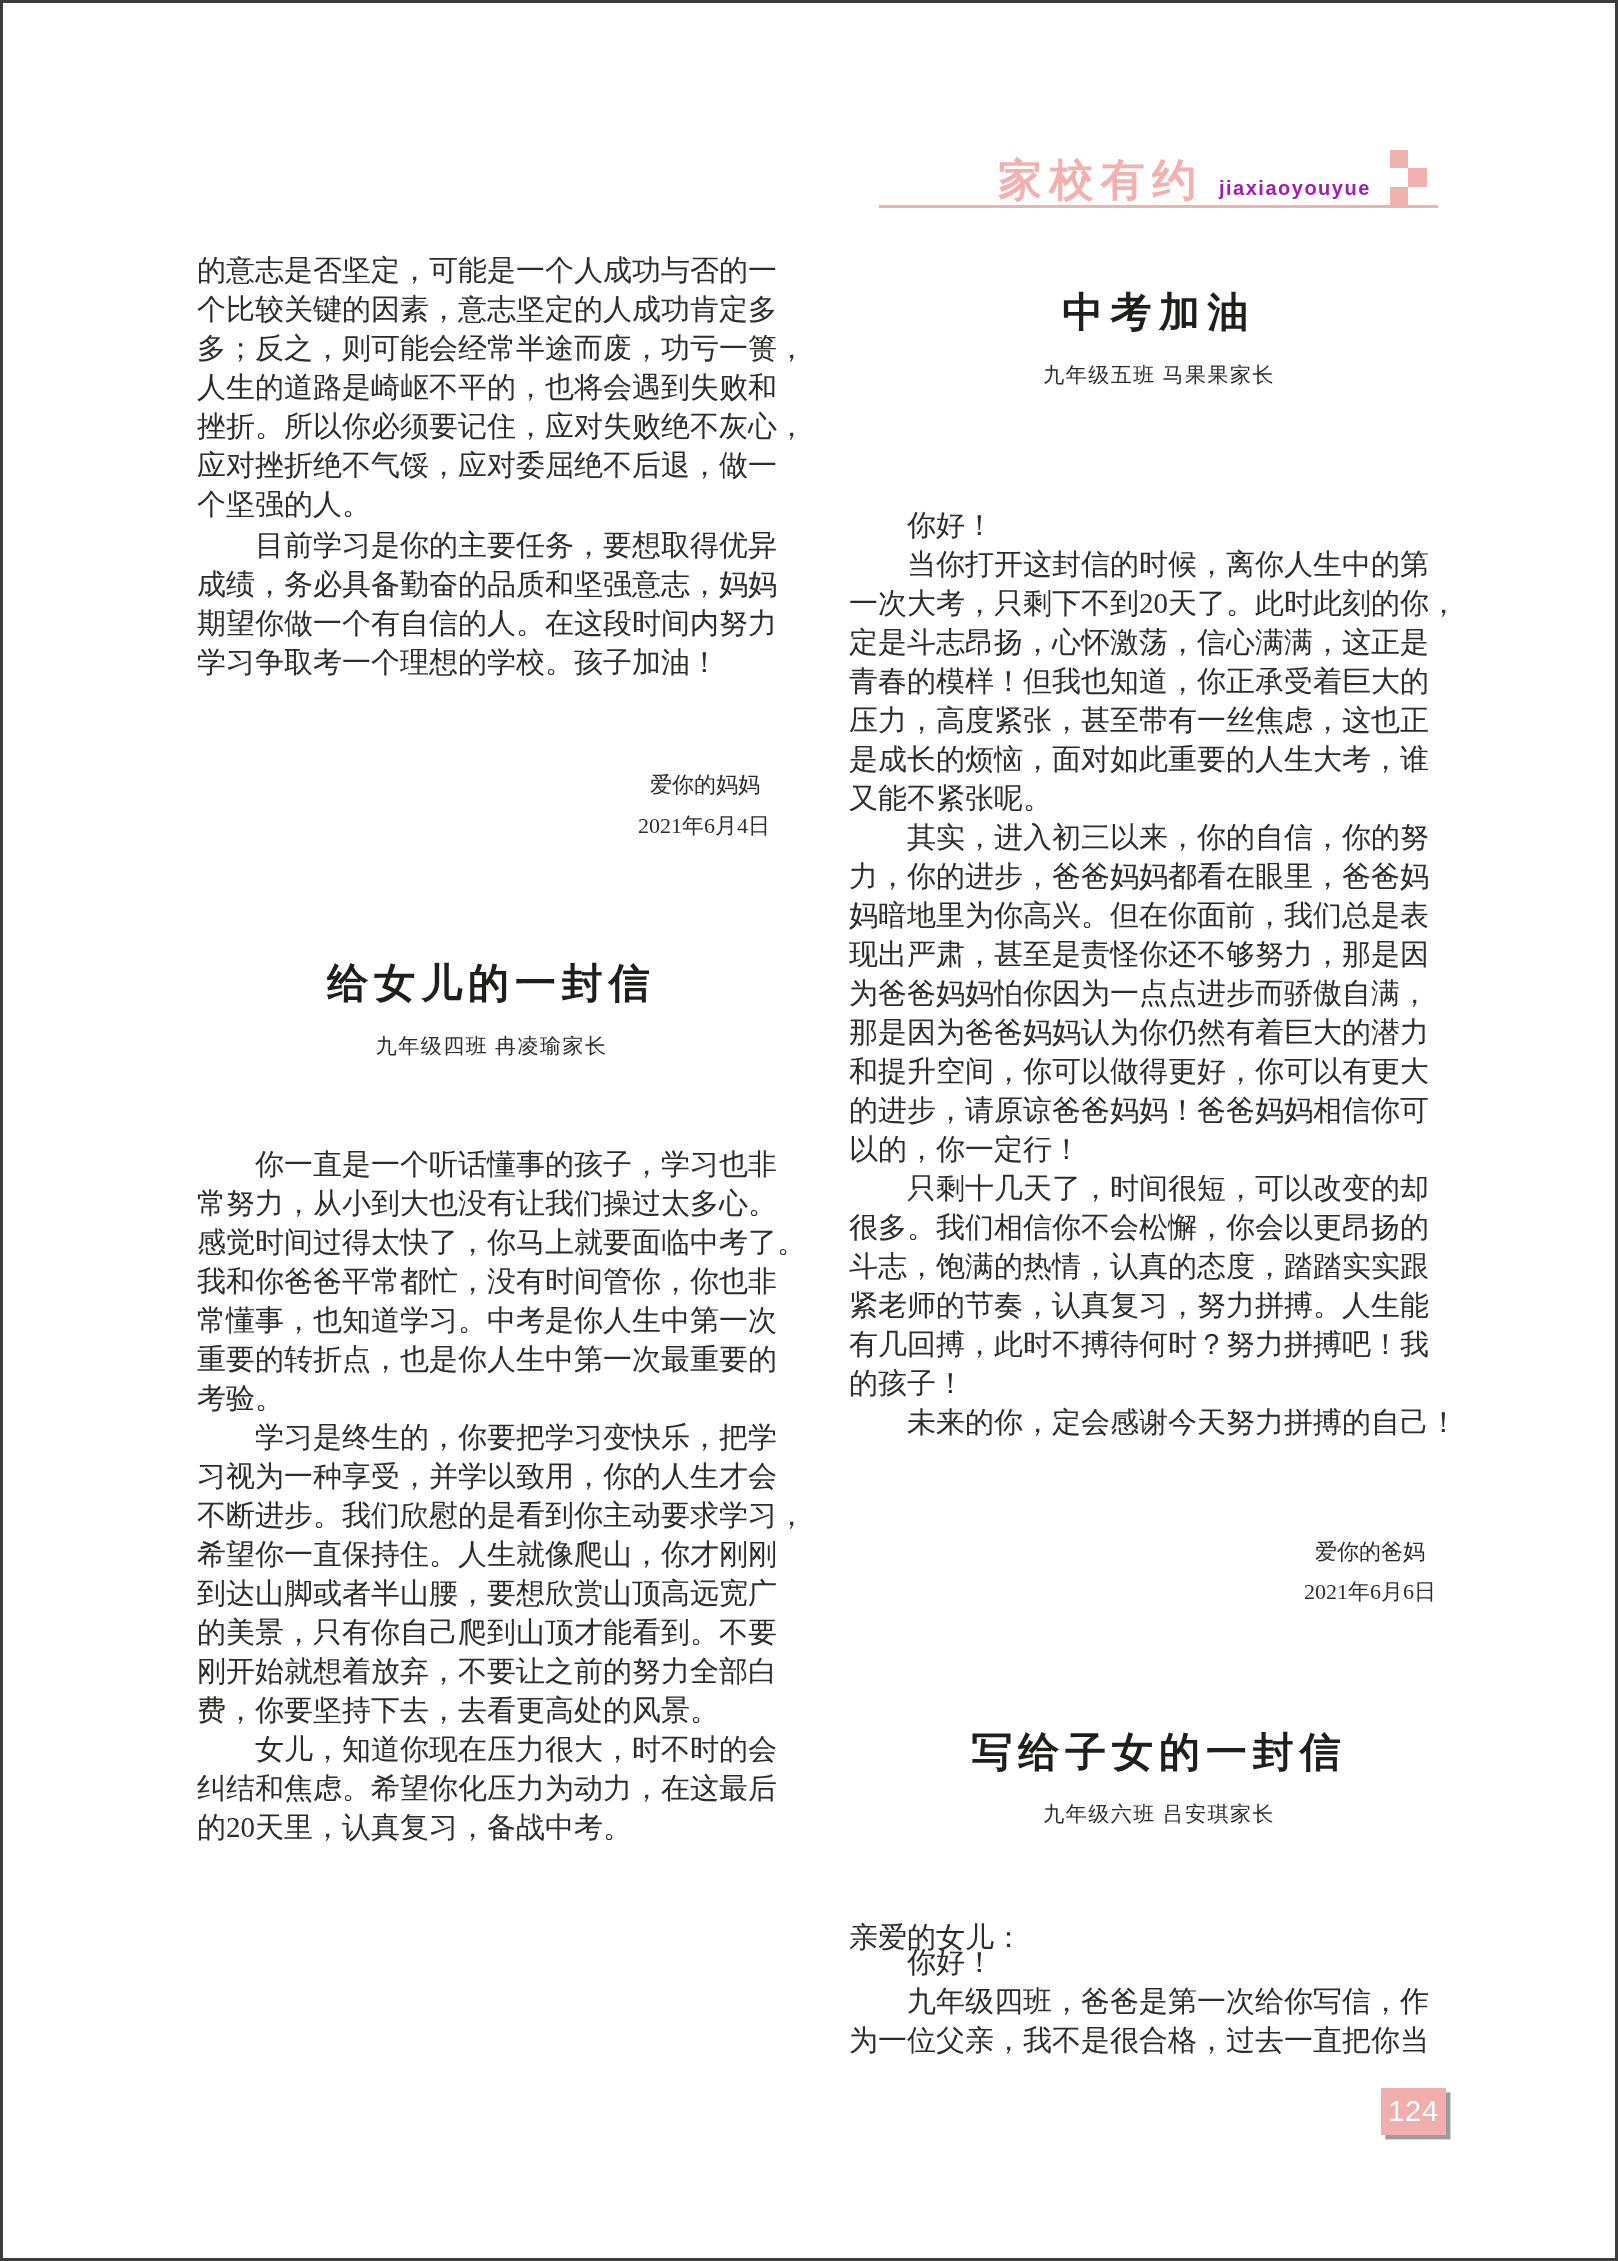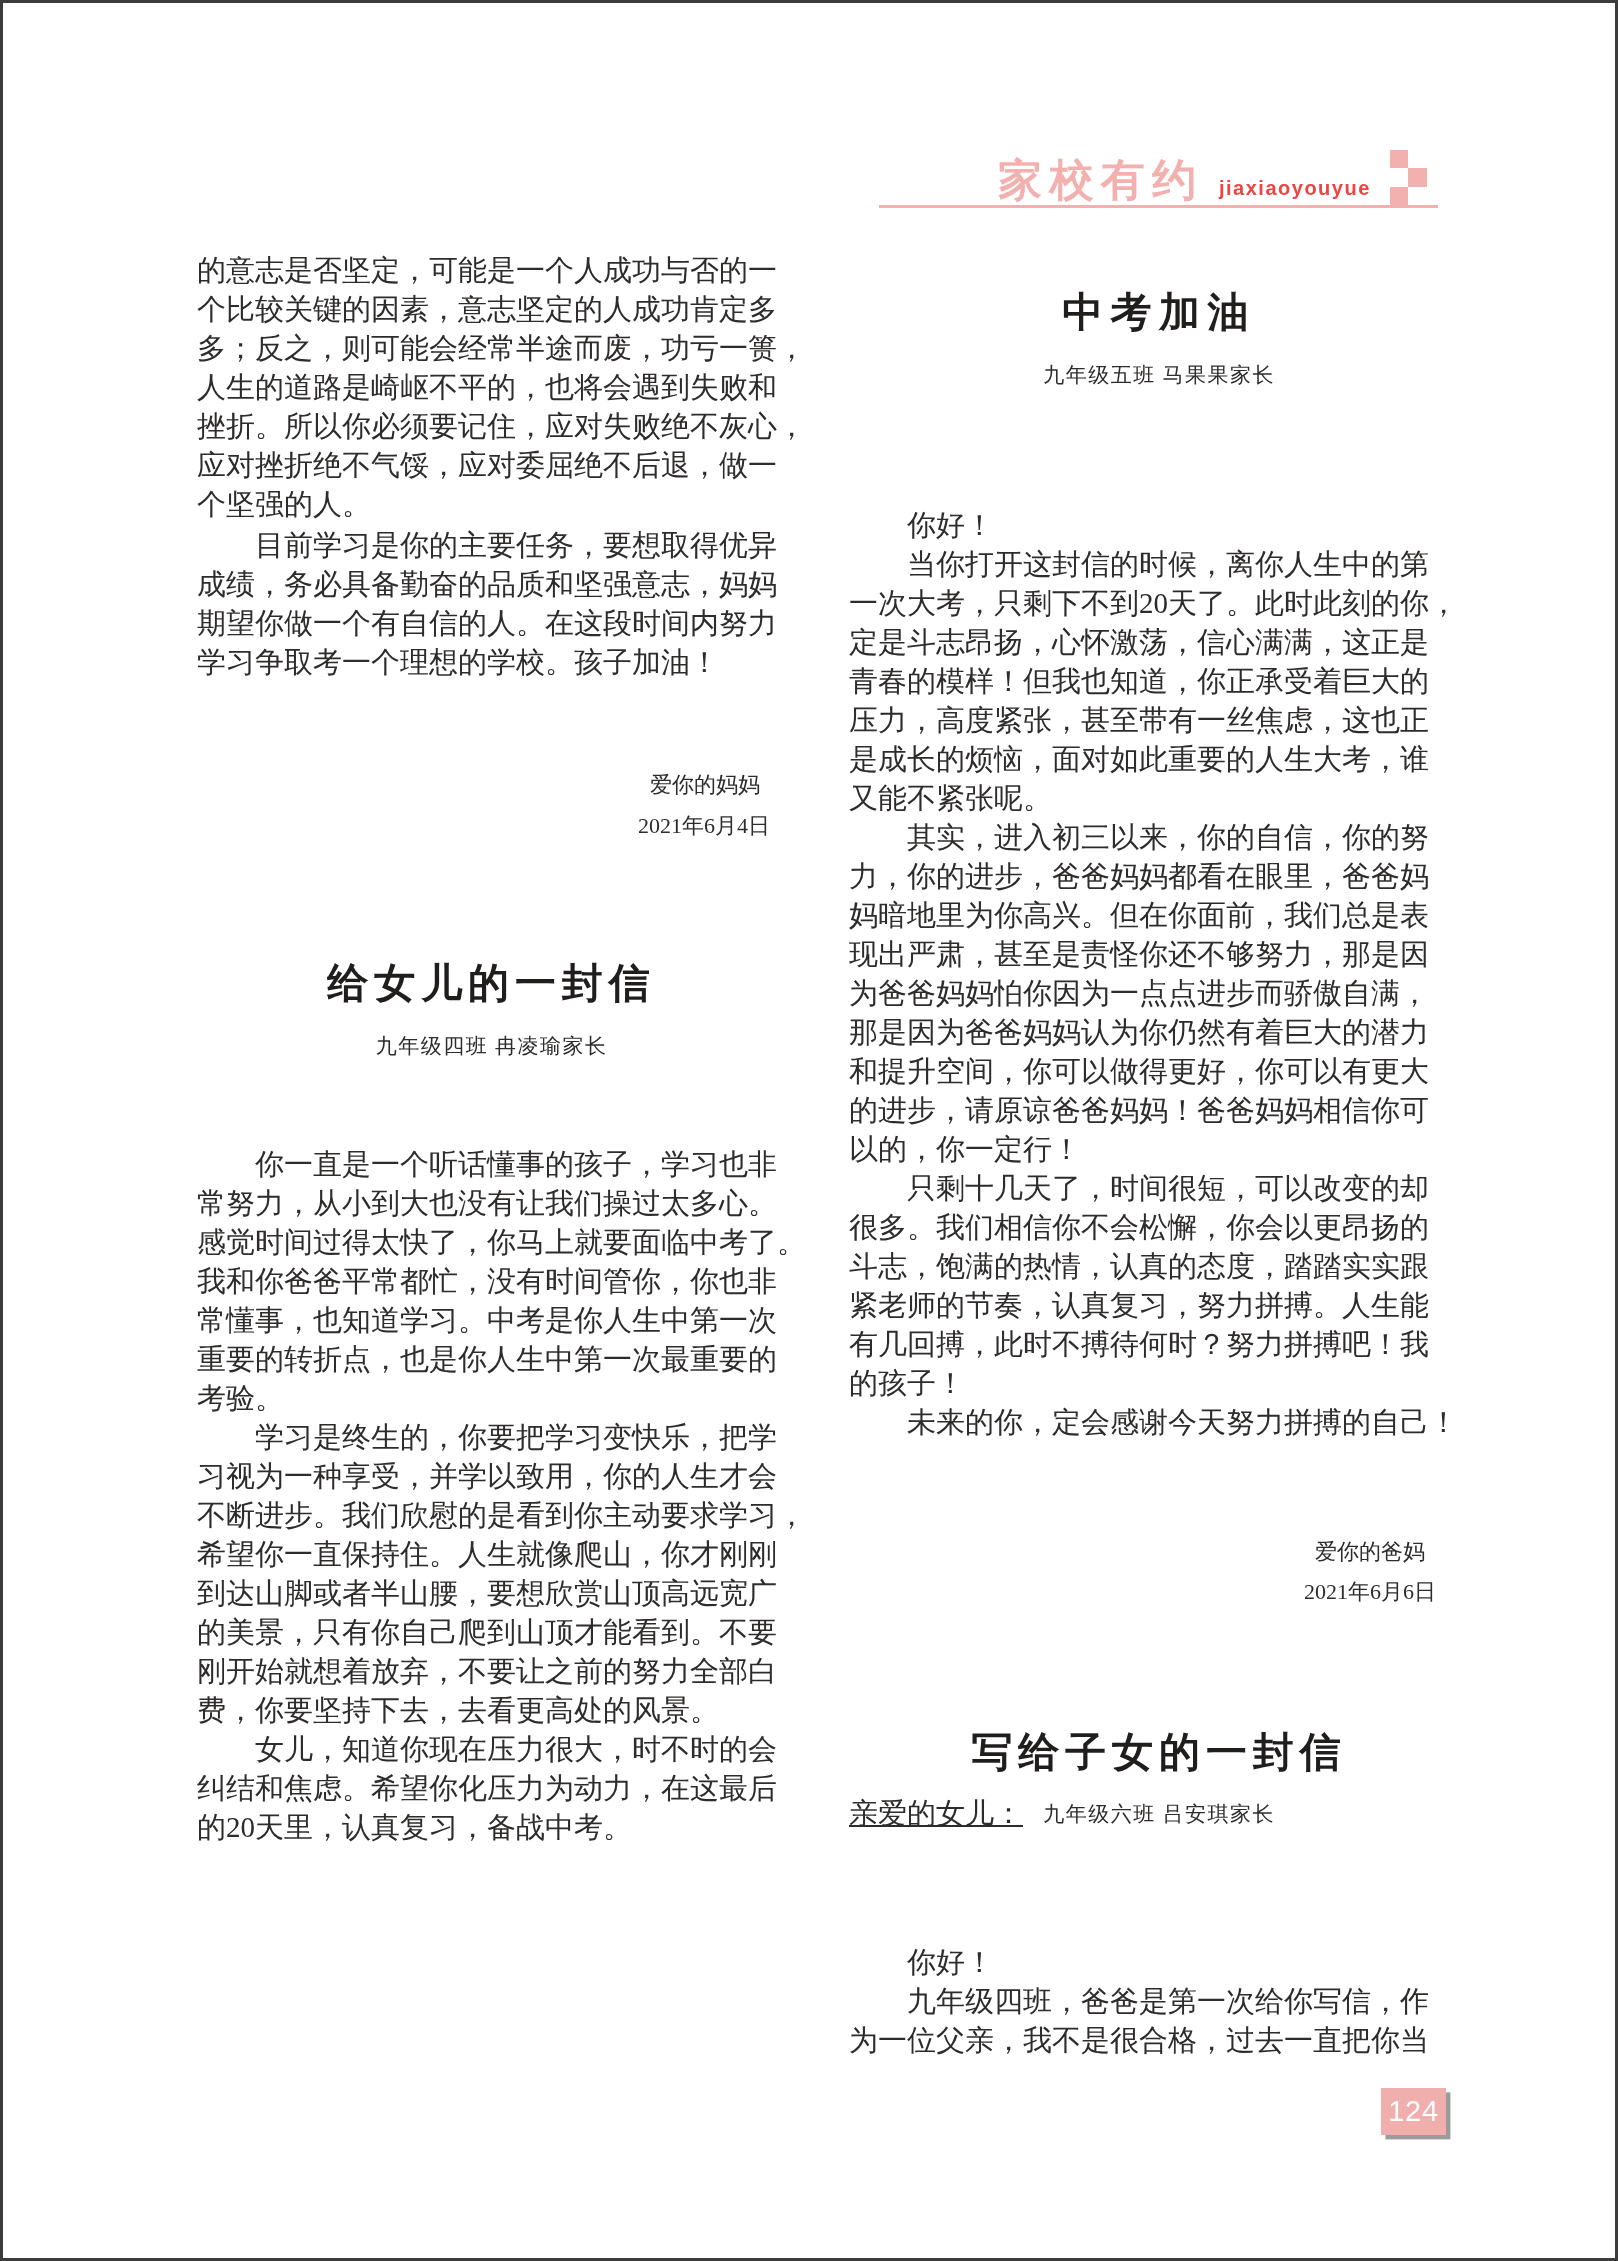--- a/index.html
+++ b/index.html
@@ -12,21 +12,21 @@
   .abs { position:absolute; }
   
   .brand-title {
     font-family:"Liberation Sans", sans-serif;
     font-weight:bold; font-size:44px; line-height:47px;
     color:#f2b1ae; letter-spacing:7.4px; white-space:nowrap;
   }
   .brand-pinyin {
     font-family:"Liberation Sans", sans-serif;
     font-weight:bold; font-size:20px; line-height:22px;
-    color:#ef4444; letter-spacing:1.5px; white-space:nowrap;
+    color:#a21caf; letter-spacing:1.5px; white-space:nowrap;
   }
   .brand-line { background:#f2b1ae; height:2.9px; width:559px; }
   .brand-squares { width:37px; height:55px; }
   .brand-squares .sq { position:absolute; width:18.4px; height:18.4px; background:#f2b1ae; }
   .sq1 { left:0; top:0; }
   .sq2 { left:18.4px; top:18.4px; }
   .sq3 { left:0; top:37px; }
   
   .para {
     font-size:29px; line-height:39px; white-space:pre;
@@ -134,21 +134,21 @@
 有几回搏，此时不搏待何时？努力拼搏吧！我
 的孩子！</div>
   <div class="abs para col-right" style="left:846px; top:1400px;">　　未来的你，定会感谢今天努力拼搏的自己！</div>
 
   <div class="abs sig col-right" style="left:846px; top:1488px; padding-right:44px; box-sizing:border-box;">爱你的爸妈</div>
   <div class="abs sig col-right" style="left:846px; top:1528px; padding-right:33px; box-sizing:border-box;">2021年6月6日</div>
 
   <div class="abs article-title col-right" style="left:846px; top:1726px;">写给子女的一封信</div>
   <div class="abs article-author col-right" style="left:846px; top:1797px;">九年级六班 吕安琪家长</div>
 
-  <div class="abs para col-right" style="left:846px; top:1791px;text-decoration:underline;">亲爱的女儿：</div>
+  <div class="abs para col-right" style="left:846px; top:1915px;">亲爱的女儿：</div>
   <div class="abs para col-right" style="left:846px; top:1940px;">　　你好！</div>
   <div class="abs para col-right" style="left:846px; top:1979px;">　　九年级四班，爸爸是第一次给你写信，作
 为一位父亲，我不是很合格，过去一直把你当</div>
 
   <div class="abs pagenum-box" style="left:1378px; top:2085px;">
     <span>124</span>
   </div>
 
 </div>
 

